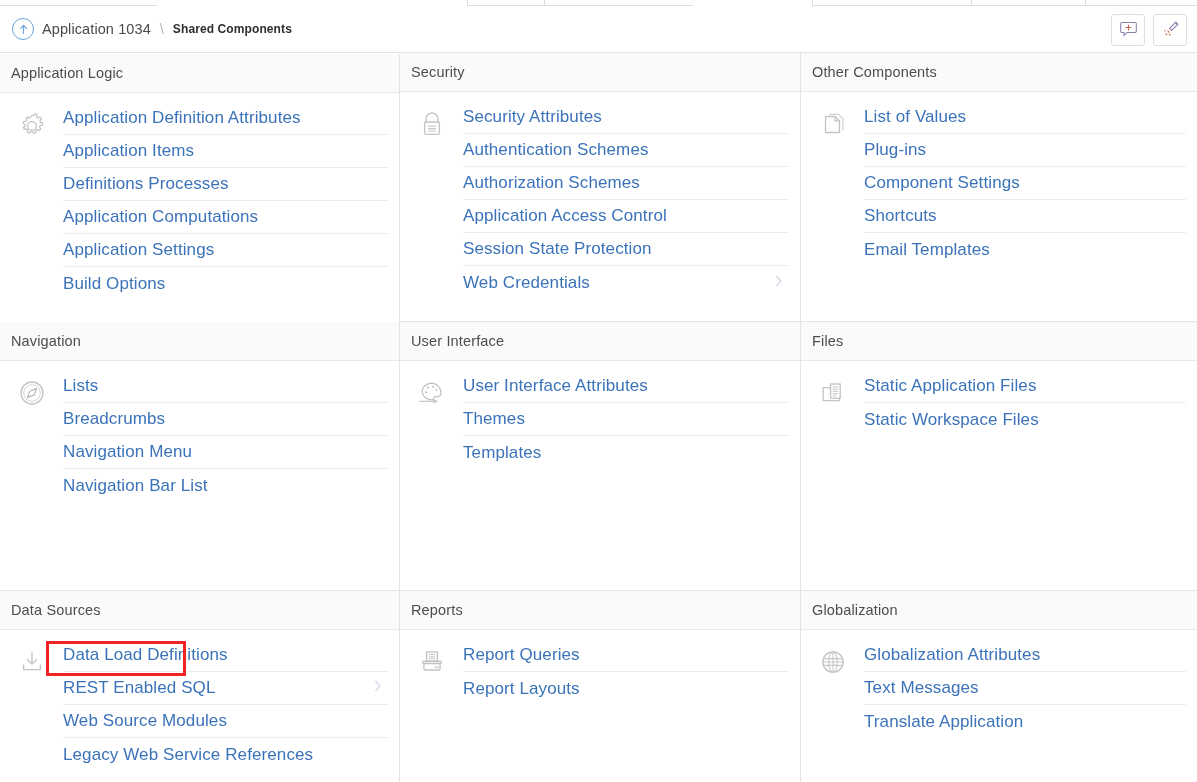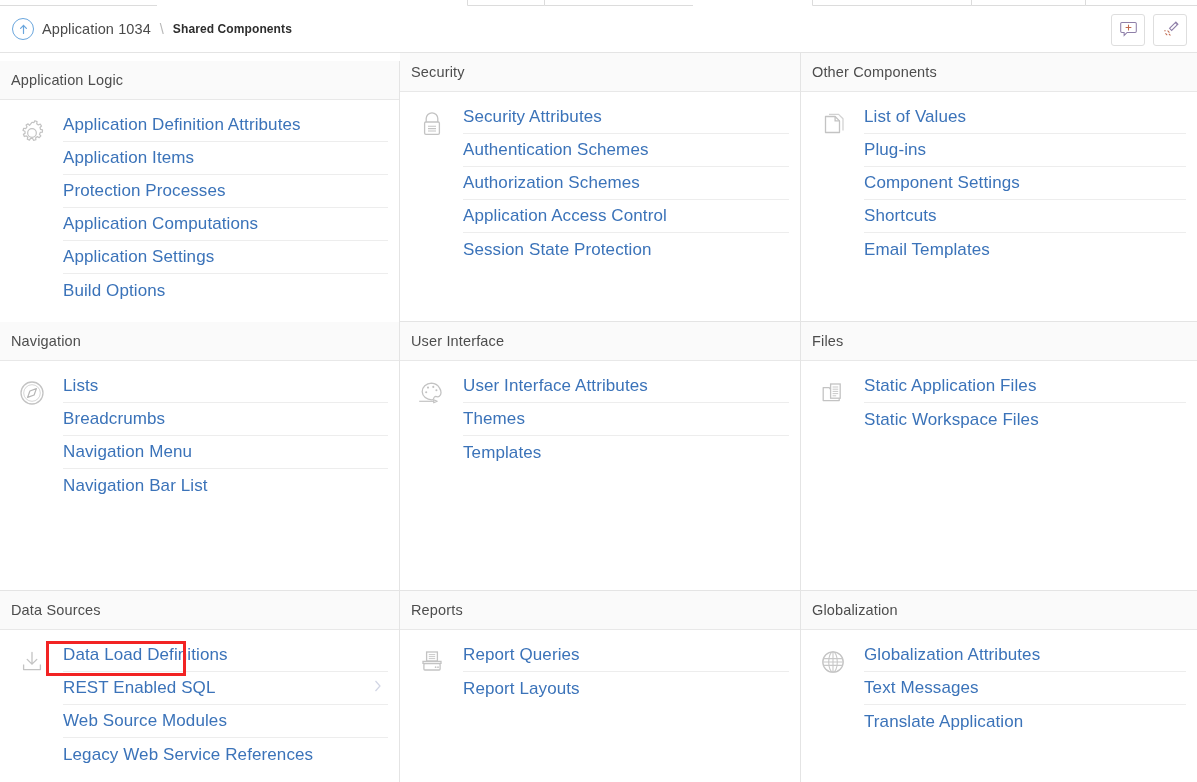--- a/index.html
+++ b/index.html
@@ -131,40 +131,40 @@
           <path d="M7.2 12.6 l1.4 1.4 M5.0 15.4 l1.2 1.2 M8.6 16.0 l1.0 1.0" stroke="#c0694f" stroke-width="1.1" stroke-linecap="round"></path>
           <circle cx="4.2" cy="12.4" r=".7" fill="#c0694f"></circle>
         </svg>
       </span>
     </div>
   </div>
 </div>
 
 <div class="grid">
 
-  <div class="panel" style="left:0;top:8px;width:400px;height:269px;">
+  <div class="panel" style="left:0;top:1px;width:400px;height:269px;">
     <div class="panel-head">
       <span class="title">Application Logic</span>
     </div>
     <div class="panel-body">
       <div class="panel-icon">
         <svg width="32" height="32" viewBox="0 0 34 34">
           <path d="M17 5.6 l2.1 .35 .95 -2.0 2.3 1.0 -.35 2.2 1.75 1.3 2.0 -.95 1.35 2.1 -1.6 1.5 .5 2.1 2.15 .5 -.15 2.5 -2.2 .25 -.85 2.0 1.45 1.65 -1.7 1.85 -1.95 -1.1 -1.85 1.1 .2 2.2 -2.45 .65 -1.0 -1.95 -2.15 -.1 -1.2 1.85 -2.3 -.95 .55 -2.15 -1.6 -1.45 -2.1 .7 -1.0 -2.3 1.85 -1.2 -.2 -2.15 -2.05 -.75 .75 -2.4 2.15 .3 1.35 -1.7 -.95 -1.95 2.1 -1.3 1.5 1.6 z" fill="none" stroke="#c3c3c3" stroke-width="1.3" stroke-linejoin="round"></path>
           <circle cx="17" cy="17" r="4.6" fill="none" stroke="#c3c3c3" stroke-width="1.3"></circle>
         </svg>
       </div>
       <div class="panel-list">
         <div class="row">
             <a class="link">Application Definition Attributes</a>
           </div>
         <div class="row">
             <a class="link">Application Items</a>
           </div>
         <div class="row">
-            <a class="link">Protection Processes</a>
+            <a class="link">Definitions Processes</a>
           </div>
         <div class="row">
             <a class="link">Application Computations</a>
           </div>
         <div class="row">
             <a class="link">Application Settings</a>
           </div>
         <div class="row">
             <a class="link">Build Options</a>
           </div>
@@ -193,20 +193,28 @@
           </div>
         <div class="row">
             <a class="link">Authorization Schemes</a>
           </div>
         <div class="row">
             <a class="link">Application Access Control</a>
           </div>
         <div class="row">
             <a class="link">Session State Protection</a>
           </div>
+        <div class="row">
+          <a class="link">Web Credentials</a>
+          <span class="chev">
+            <svg width="14" height="18" viewBox="0 0 14 18">
+                <path d="M4.5 4 L9 9 L4.5 14" fill="none" stroke="#9aa3c4" stroke-width="1.2"></path>
+              </svg>
+          </span>
+        </div>
       </div>
     </div>
   </div>
 
   <div class="panel col3" style="left:801px;top:0;width:396px;height:269px;">
     <div class="panel-head">
       <span class="title">Other Components</span>
     </div>
     <div class="panel-body">
       <div class="panel-icon">

